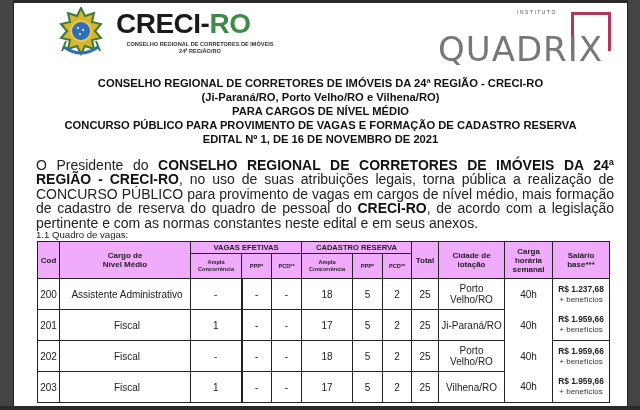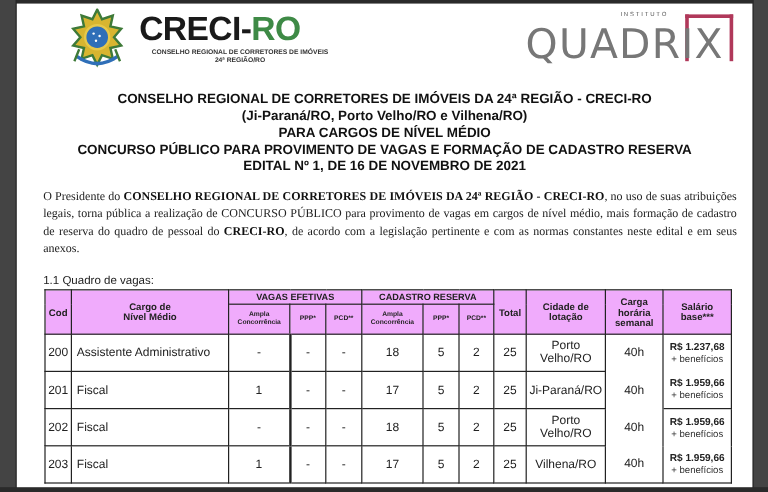--- a/index.html
+++ b/index.html
@@ -12,41 +12,41 @@
   .page { position: absolute; left: 14px; top: 3px; width: 613px; height: 403px; background: #fff; overflow: hidden; }
 
   
   .logo-creci { position: absolute; left: 22px; top: 2px; width: 240px; height: 58px; }
   .coat { position: absolute; left: 20px; top: 2px; width: 50px; height: 52px; }
   .creci-text { position: absolute; left: 80px; top: 4px; font-family: "Liberation Sans", sans-serif; font-weight: 900; font-size: 28px; letter-spacing: -0.5px; color: #1a1a1a; line-height: 30px; }
   .creci-text .ro { color: #3e8a46; }
   .creci-sub { position: absolute; left: 80px; top: 36px; width: 168px; text-align: center; font-size: 5.6px; font-weight: bold; color: #333; line-height: 7px; }
   .quadrix { position: absolute; left: 424px; top: 6px; width: 180px; height: 44px; }
   .quadrix-inst { position: absolute; left: 79px; top: 0px; font-size: 5px; letter-spacing: 1.5px; color: #555; }
-  .quadrix-word { position: absolute; left: 0; top: 8px; font-size: 34px; letter-spacing: 1px; color: #777; font-family: "DejaVu Sans", sans-serif; font-weight: normal; line-height: 40px; }
+  .quadrix-word { position: absolute; left: 0; top: 20px; font-size: 34px; letter-spacing: 1px; color: #777; font-family: "DejaVu Sans", sans-serif; font-weight: normal; line-height: 40px; }
   .quadrix-box { position: absolute; left: 133px; top: 3px; width: 40px; height: 39px; border: 3px solid #b0385a; border-left: none; border-bottom: none; }
   .quadrix-box2 { position: absolute; left: 133px; top: 3px; width: 3px; height: 39px; background: #b0385a; }
 
   
   .titles { position: absolute; left: 0; top: 73px; width: 613px; text-align: center; }
   .titles div { font-weight: bold; font-size: 11.2px; line-height: 14px; }
 
-  .intro { position: absolute; left: 22px; top: 155px; width: 578px; font-size: 10px; line-height: 14.4px; text-align: justify; color: #222; font-family: Liberation Serif, serif; }
+  .intro { position: absolute; left: 22px; top: 155px; width: 578px; font-size: 14px; line-height: 14.4px; text-align: justify; color: #222; }
   .intro b { color: #111; }
   .section { position: absolute; left: 22px; top: 213px; font-size: 9.6px; font-weight: bold; line-height: 12px; }
   .subsection { position: absolute; left: 22px; top: 226px; font-size: 9.6px; line-height: 12px; color: #222; }
 
   
   table.vagas { position: absolute; left: 23px; top: 238px; border-collapse: collapse; font-size: 8px; table-layout: fixed; }
   table.vagas th, table.vagas td { border: 1px solid #222; text-align: center; vertical-align: middle; padding: 0; }
   table.vagas th { background: #f0abfc; font-weight: bold; color: #222; }
   table.vagas th.sub { font-size: 5.6px; line-height: 7px; height: 25px; }
   table.vagas th.grp { height: 12px; font-size: 7.6px; }
   table.vagas td { height: 31px; font-size: 10px; color: #222; background: #fff; }
-  table.vagas td.left { text-align: left; padding-left: 4px; margin-top: 48px; }
+  table.vagas td.left { text-align: center; padding-left: 4px; margin-top: 48px; }
   table.vagas td.sal { font-size: 8px; line-height: 10px; text-align: center; }
   table.vagas td.sal b { font-weight: bold; font-size: 8.4px; }
   table.vagas td.sal span { color: #333; }
   .noborder-b { border-bottom: none !important; }
   .noborder-t { border-top: none !important; }
   .thick-l { border-left: 2px solid #222 !important; }
 </style>
 </head>
 <body>
 

